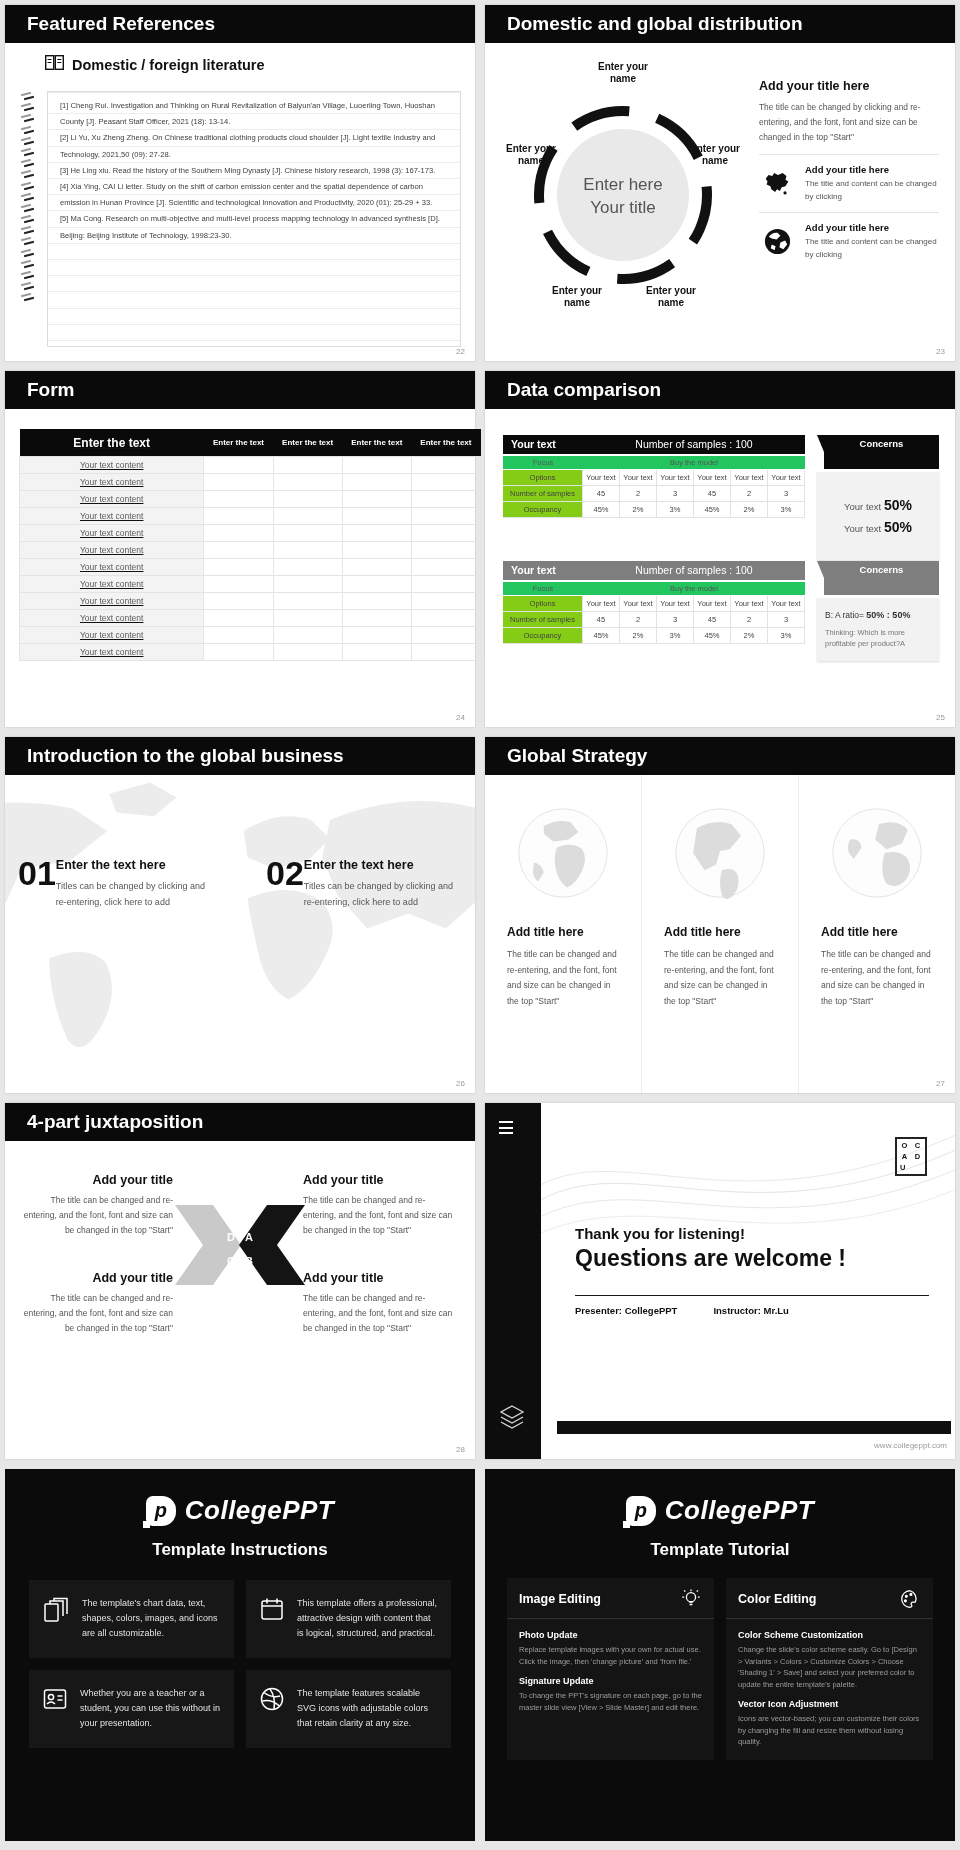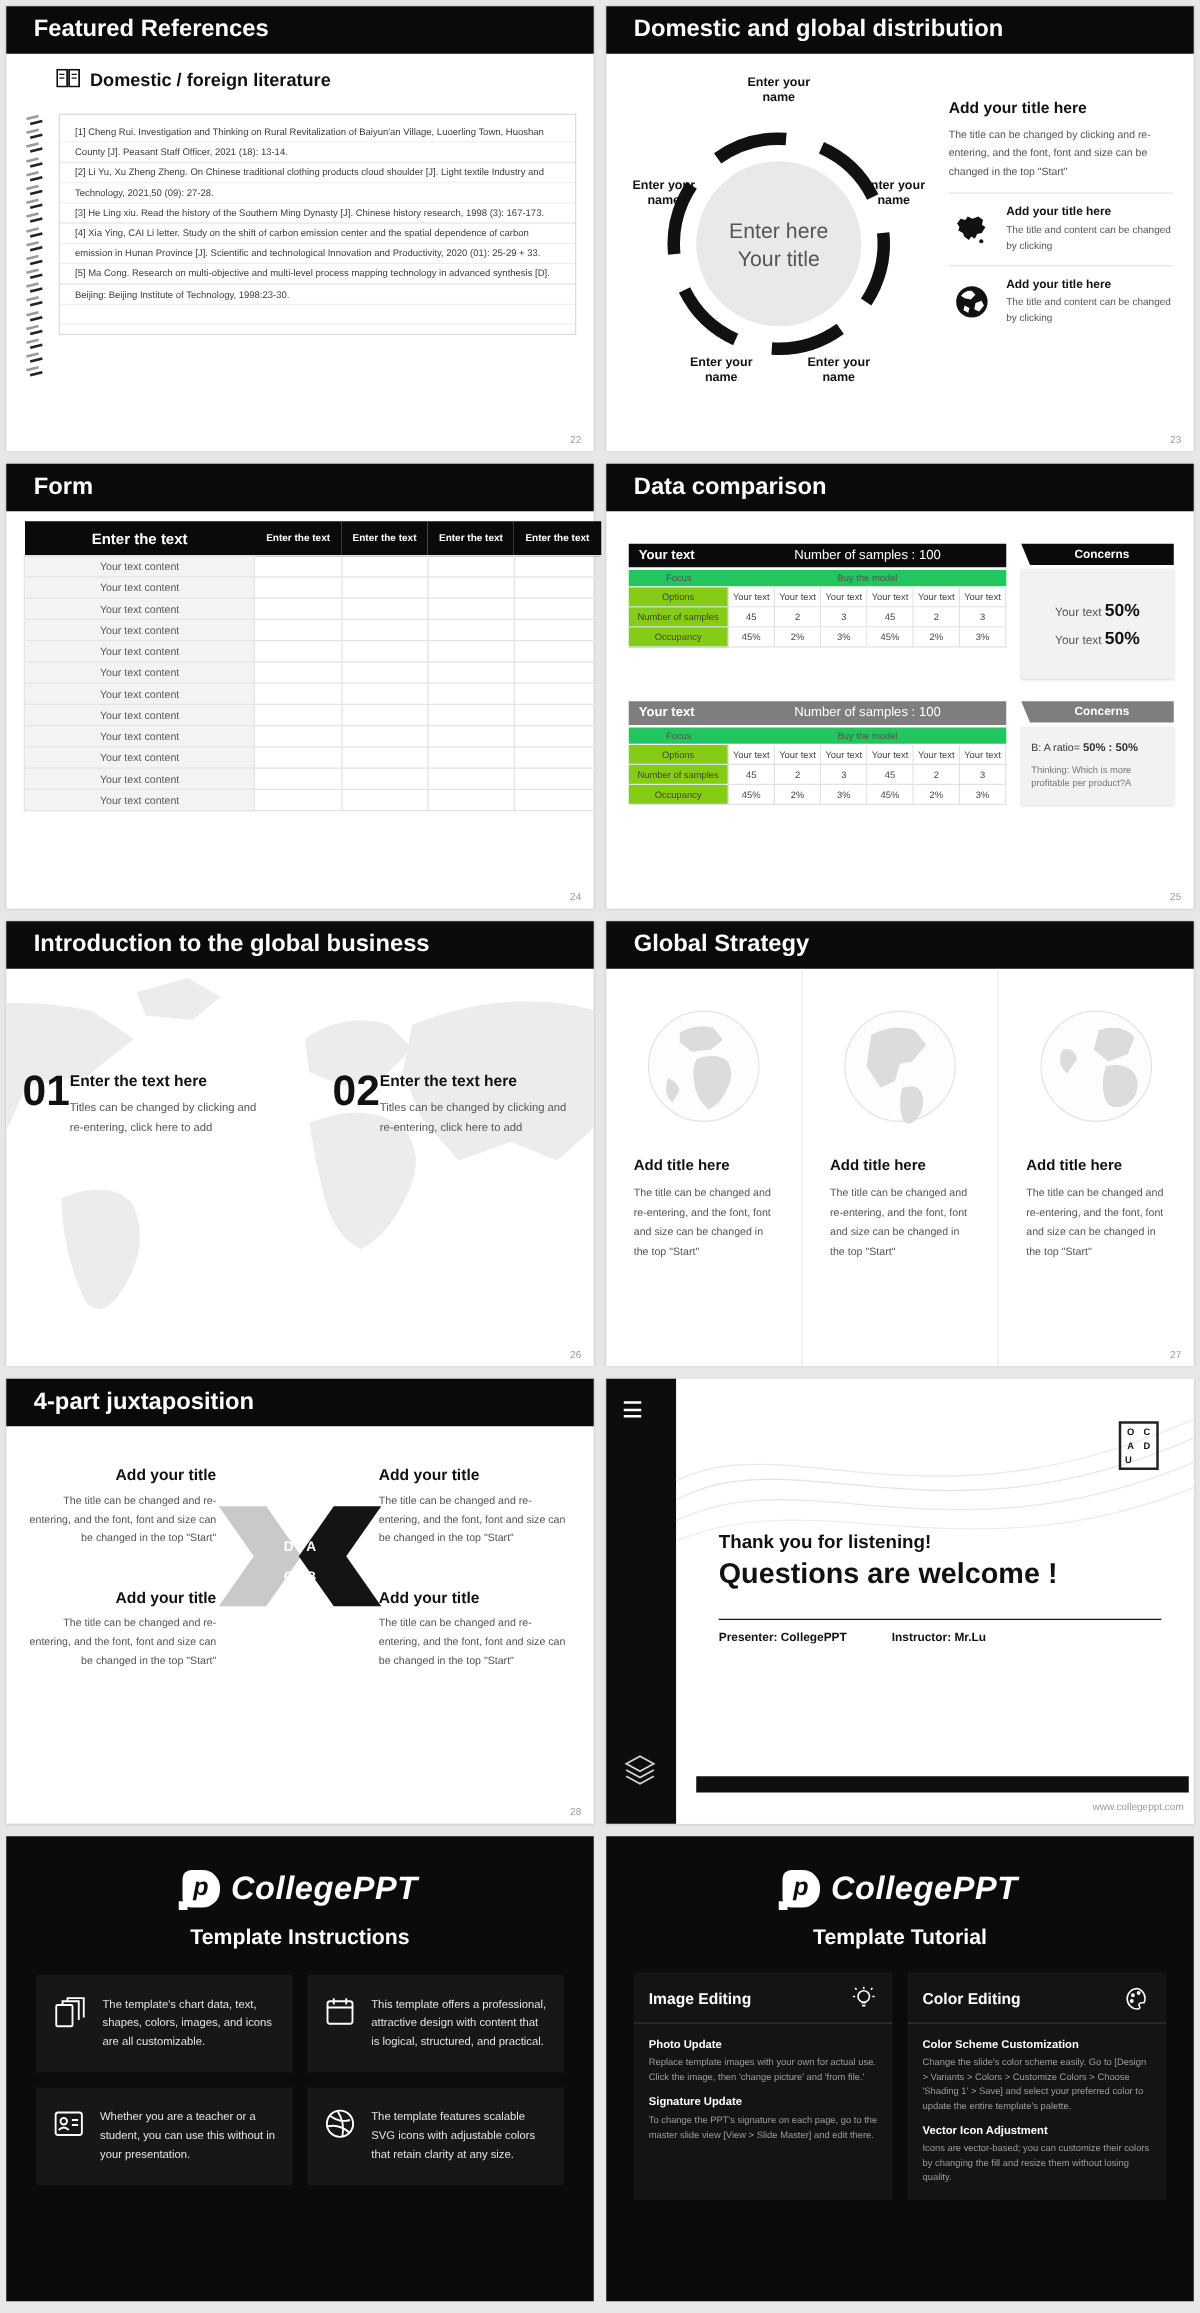--- a/index.html
+++ b/index.html
@@ -10,21 +10,21 @@
             line-height:38px;padding-left:22px;box-sizing:border-box;white-space:nowrap;}
   .pageno{position:absolute;right:10px;bottom:5px;font-size:8px;color:#9a9a9a;}
 
   
   .lit-head{position:absolute;left:40px;top:50px;display:flex;align-items:center;gap:8px;}
   .lit-head .t{font-size:14.5px;font-weight:bold;}
   .spiral{position:absolute;left:16px;top:88px;display:flex;flex-direction:column;gap:5.2px;}
   .ring{width:13px;height:6px;position:relative;}
   .ring::before{content:"";position:absolute;left:0;top:0;width:10px;height:1.8px;background:#9a9a9a;transform:rotate(-14deg);}
   .ring::after{content:"";position:absolute;left:2.5px;bottom:0;width:10px;height:2px;background:#222;transform:rotate(-14deg);}
-  .ref-box{position:absolute;left:42px;top:86px;right:14px;height:177px;border:1px solid #dcdcdc;
+  .ref-box{position:absolute;left:42px;top:86px;right:14px;height:256px;border:1px solid #dcdcdc;
            padding:6px 12px 0;box-sizing:border-box;font-size:7.6px;color:#3d3d3d;line-height:16.2px;
            background:repeating-linear-gradient(to bottom,transparent 0,transparent 15.2px,#ededed 15.2px,#ededed 16.2px);
            background-origin:content-box;overflow:hidden;}
   .ref-box p{margin:0;}
 
   
   .circ{position:absolute;left:22px;top:56px;width:232px;height:276px;}
   .circ svg.arcs{position:absolute;left:18px;top:36px;}
   .circ .center{position:absolute;left:26px;top:112px;width:180px;text-align:center;font-size:17px;color:#555;line-height:23px;}
   .clabel{position:absolute;width:64px;text-align:center;font-size:10px;font-weight:bold;line-height:11.5px;}
@@ -33,41 +33,41 @@
   .dist-right{position:absolute;left:274px;top:74px;right:16px;}
   .dr-title{font-size:12.5px;font-weight:bold;margin:0 0 7px;}
   .dr-body{font-size:8.4px;color:#555;line-height:15px;margin:0;}
   .dr-sep{border-top:1px solid #e4e4e4;margin:9px 0;}
   .dr-row{display:flex;gap:10px;align-items:center;}
   .dr-row .ic{width:36px;flex:none;display:flex;justify-content:center;}
   .dr-row h4{margin:0 0 3px;font-size:9.5px;}
   .dr-row p{margin:0;font-size:8px;color:#555;line-height:12.5px;}
 
   
-  .form-table{position:absolute;left:14px;top:46px;border-collapse:collapse;width:462px;table-layout:fixed;}
+  .form-table{position:absolute;left:14px;top:58px;border-collapse:collapse;width:462px;table-layout:fixed;text-decoration:underline;}
   .form-table th{background:#0a0a0a;color:#fff;font-weight:bold;padding:0;}
   .form-table th.c1{font-size:12px;height:27px;}
   .form-table th.cn{font-size:8px;}
   .form-table td{border:1px solid #e4e4e4;height:16px;padding:0;}
   .form-table td.c1{background:#f3f3f3;color:#595959;font-size:8.5px;text-align:center;}
 
   
   .cmp{position:absolute;left:18px;width:302px;font-size:7.5px;}
   .cmp-title{display:flex;height:19px;line-height:19px;color:#fff;font-size:10.5px;}
   .cmp-title .nm{width:80px;padding-left:8px;box-sizing:border-box;font-weight:bold;}
   .cmp-title .sm{flex:1;text-align:center;}
   .cmp.black .cmp-title{background:#0a0a0a;} .cmp.gray .cmp-title{background:#7e7e7e;}
   .cmp-sub{display:flex;background:#22c55e;height:13px;line-height:13px;color:#555;border-top:2px solid #fff;border-bottom:1px solid #fff;}
   .cmp-sub .nm{width:80px;text-align:center;} .cmp-sub .sm{flex:1;text-align:center;}
   .cmp-grid{display:grid;grid-template-columns:80px repeat(6,1fr);}
   .cmp-grid>div{border-bottom:1px solid #e2e2e2;border-right:1px solid #e2e2e2;display:flex;align-items:center;
                 justify-content:center;text-align:center;color:#444;padding:3px 1px;box-sizing:border-box;background:#fff;min-height:13px;}
   .cmp-grid>div.lb{background:#84cc16;}
   .concern{position:absolute;left:332px;right:16px;}
-  .concern .hd{position:relative;margin-left:7px;height:17px;line-height:17px;text-align:center;color:#fff;font-weight:bold;font-size:9.5px;}
+  .concern .hd{position:relative;margin-left:7px;height:34px;line-height:17px;text-align:center;color:#fff;font-weight:bold;font-size:9.5px;}
   .concern.black .hd{background:#0a0a0a;} .concern.gray .hd{background:#7e7e7e;}
   .concern .hd::before{content:"";position:absolute;left:-7px;top:0;width:0;height:0;border-left:7px solid transparent;}
   .concern.black .hd::before{border-top:17px solid #0a0a0a;}
   .concern.gray .hd::before{border-top:17px solid #7e7e7e;}
   .concern .bd{background:#f2f2f2;margin-top:3px;padding:12px 8px;box-shadow:0 1px 2px rgba(0,0,0,.15);}
   .concern .bd.center{display:flex;flex-direction:column;justify-content:center;align-items:center;height:64px;}
   .cline{margin:3px 0;font-size:9.5px;color:#555;}
   .cline b{font-size:14px;color:#111;}
   .ratio{font-size:8.5px;color:#333;} .ratio b{font-size:9px;}
   .think{margin-top:7px;font-size:7.5px;color:#777;line-height:11px;}

